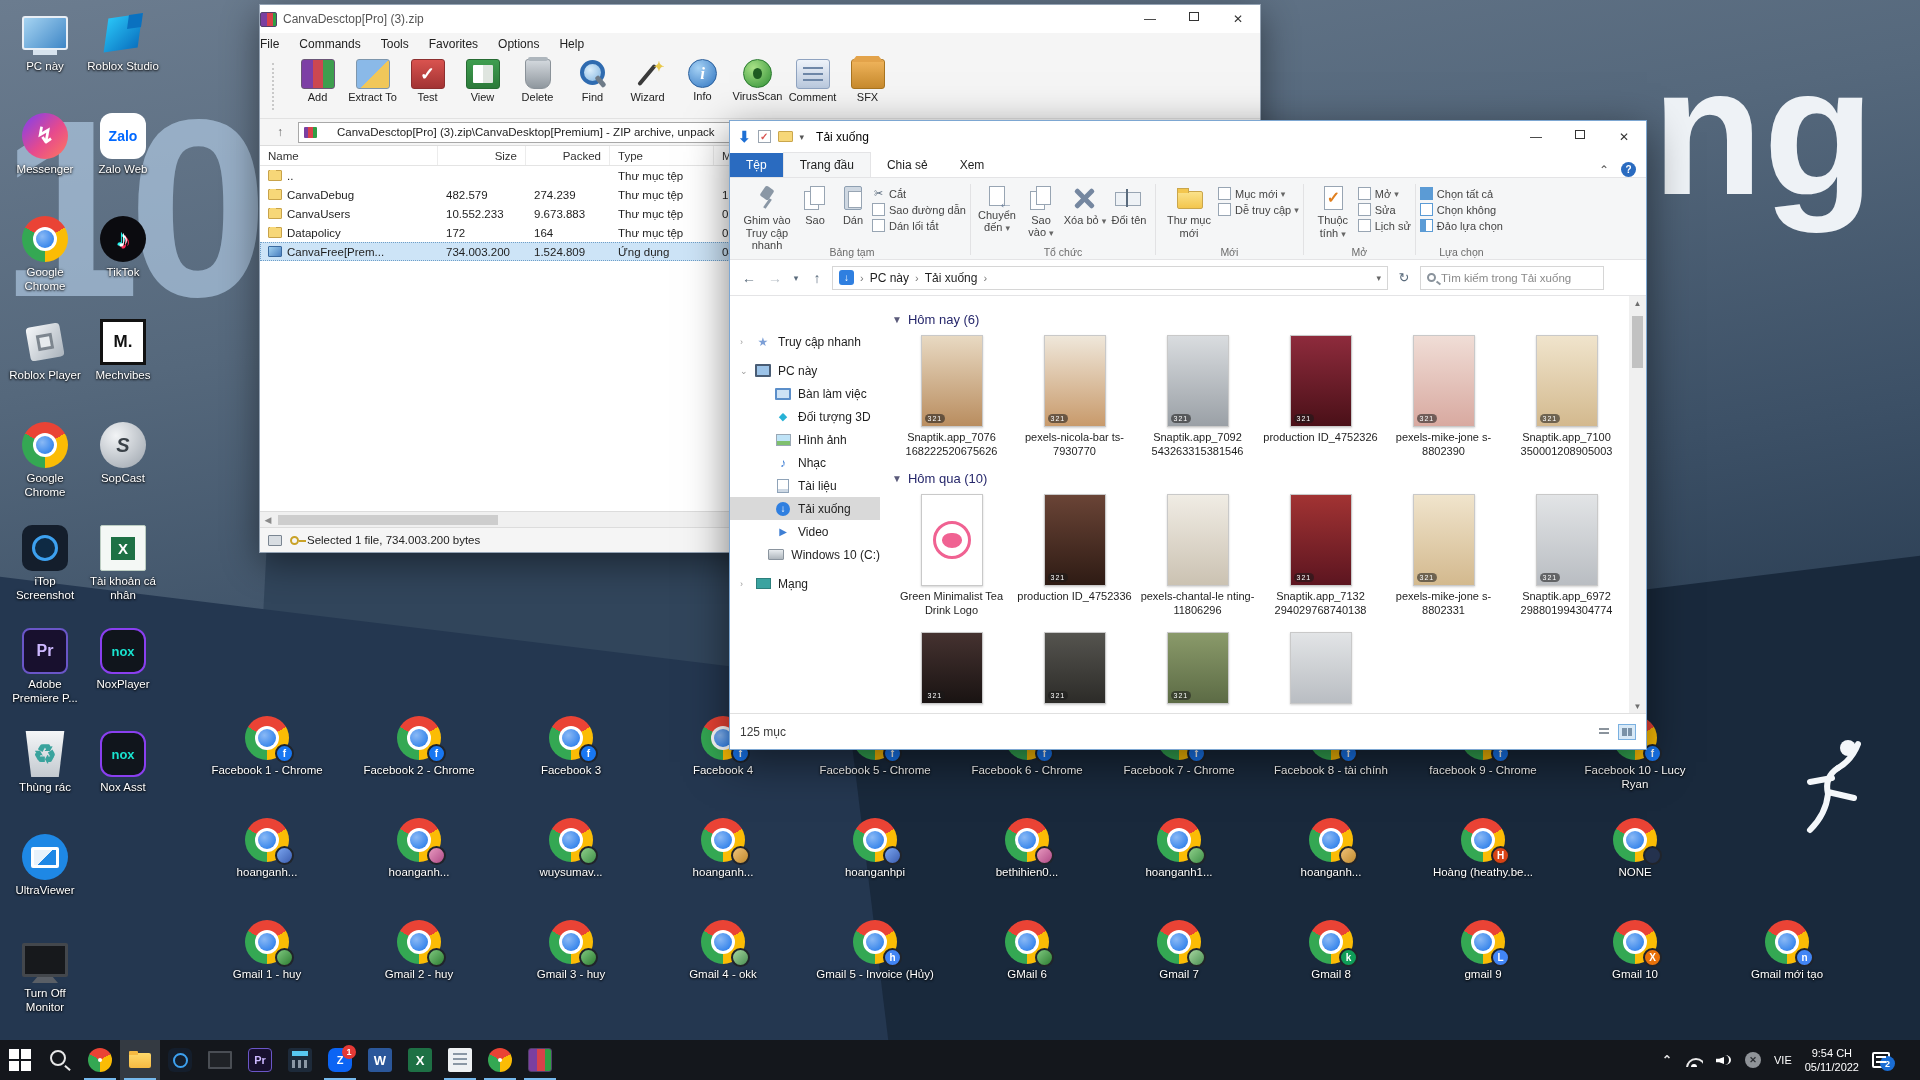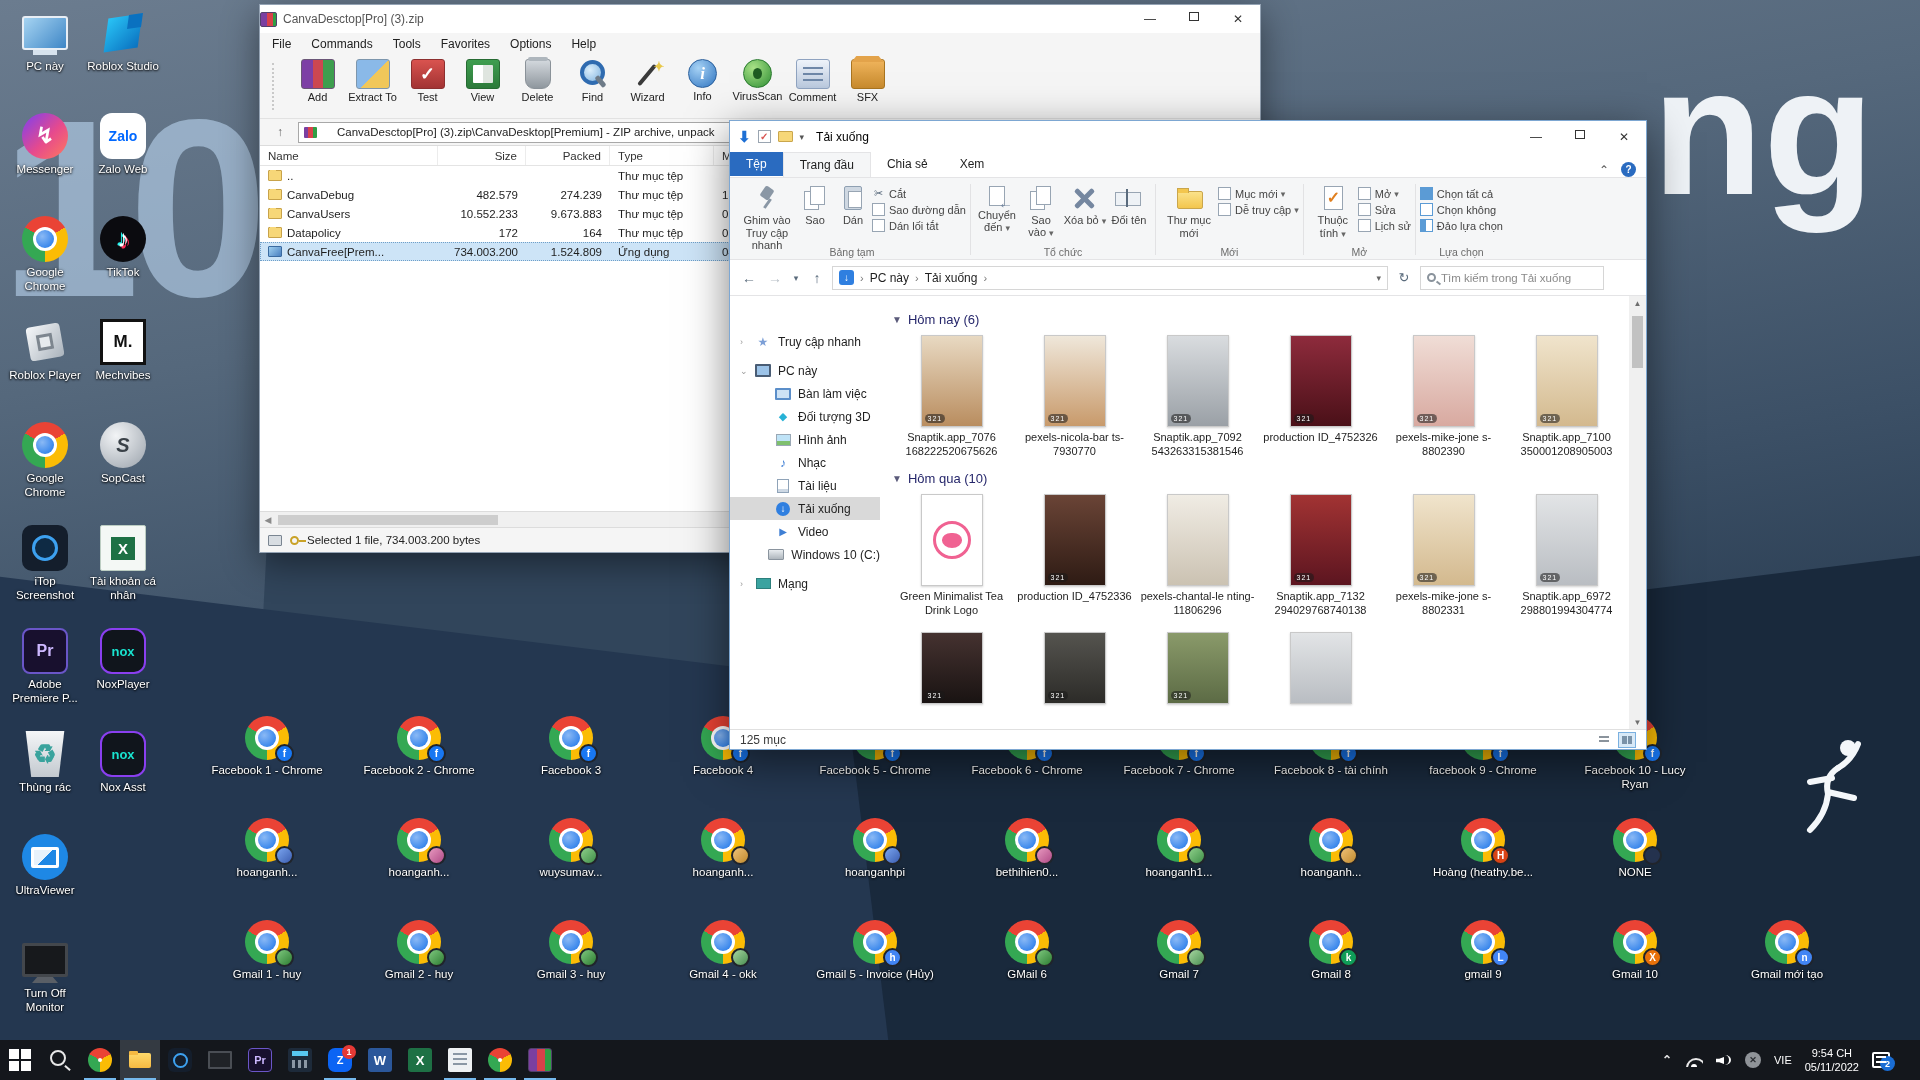--- a/index.html
+++ b/index.html
@@ -76,21 +76,21 @@
   .win{position:absolute;background:#f0f0f0}
   .capbtns{margin-left:auto;display:flex}
   .cap{width:44px;height:100%;display:flex;align-items:center;justify-content:center;color:#333}
   .cap .sq{width:10px;height:9px;border:1px solid #333}
   
   .winrar{left:259px;top:4px;width:1002px;height:549px;z-index:10;border:1px solid #94a3b4;
     box-shadow:0 10px 34px rgba(0,0,0,.45);display:flex;flex-direction:column;background:#f5f5f5}
   .wr-titlebar{height:28px;display:flex;align-items:center;gap:6px;background:#fff;color:#555}
   .wr-logo{width:17px;height:15px;border-radius:2px;border:1px solid #53406b;
     background:linear-gradient(90deg,#7b3fa0 0 6px,#d8414a 6px 12px,#2f9e44 12px)}
-  .wr-menubar{height:22px;display:flex;gap:20px;align-items:center;padding-left:12px;background:#f5f5f5;color:#222}
+  .wr-menubar{height:22px;display:flex;gap:20px;align-items:center;background:#f5f5f5;color:#222}
   .wr-toolbar{height:64px;display:flex;align-items:flex-start;padding:2px 0 0 30px;background:#f5f5f5;
     border-bottom:1px solid #e2e2e2;position:relative}
   .wr-toolbar::before{content:"";position:absolute;left:12px;top:8px;bottom:8px;border-left:2px dotted #c9c9c9}
   .wr-btn{width:55px;text-align:center;font-size:11px;color:#222;padding-top:2px}
   .wr-ic{width:34px;height:30px;margin:0 auto 2px;position:relative;border-radius:3px;display:block}
   .wr-ic::after{position:absolute;inset:0;display:flex;align-items:center;justify-content:center;color:#fff;font-weight:bold}
   .wr-ic[data-kind="add"]{background:linear-gradient(90deg,#7d3fa5 0 34%,#cc4750 34% 67%,#3d9e4e 67%);border:1px solid #6a5577}
   .wr-ic[data-kind="extract"]{background:linear-gradient(135deg,#8ab9e8 0 52%,#f0c75a 52%);border:1px solid #7d96ad}
   .wr-ic[data-kind="test"]{background:linear-gradient(180deg,#d9534f,#a23333);border:1px solid #8d2f2f}
   .wr-ic[data-kind="test"]::after{content:"✓";font-size:18px}
@@ -118,21 +118,21 @@
     padding:0 5px;overflow:hidden;white-space:nowrap;color:#222;font-size:11.5px}
   .wr-logo-sm{flex:0 0 13px;height:11px;border-radius:1px;background:linear-gradient(90deg,#7b3fa0 0 4px,#d8414a 4px 9px,#2f9e44 9px)}
   .wr-list{flex:1;background:#fff;border-top:1px solid #dcdcdc;overflow:hidden;position:relative}
   .wr-cols{display:grid;grid-template-columns:178px 88px 84px 104px 96px 1fr;height:20px;align-items:center;
     background:#fff;border-bottom:1px solid #e4e4e4;color:#333;font-size:11.5px}
   .wr-cols > div{padding:0 8px;border-right:1px solid #ececec;height:100%;display:flex;align-items:center}
   .wr-cols .num{justify-content:flex-end}
   .wr-row{display:grid;grid-template-columns:178px 88px 84px 104px 96px 1fr;height:19px;align-items:center;
     color:#1e1e1e;font-size:11.5px}
   .wr-row > div{padding:0 8px;overflow:hidden;white-space:nowrap}
-  .wr-row .num{text-align:right}
+  .wr-row .num{text-align:left}
   .wr-row[data-selected="true"]{background:#cde4f7;outline:1px dotted #6f9fc8;outline-offset:-1px}
   .fico{display:inline-block;width:14px;height:11px;margin-right:5px;vertical-align:-1px;position:relative;
     background:#f7d778;border:1px solid #c8a34a;border-radius:1px}
   .fico::before{content:"";position:absolute;top:-3px;left:0;width:6px;height:2px;background:#f7d778;border:1px solid #c8a34a;border-bottom:none}
   .fico[data-kind="app"]{background:linear-gradient(135deg,#9fd0f0,#4a7fc0);border-color:#3a6aa0}
   .fico[data-kind="app"]::before{display:none}
   .wr-hscroll{height:16px;background:#f0f0f0;display:flex;align-items:center;border-top:1px solid #dcdcdc}
   .harrow{width:16px;height:100%;display:flex;align-items:center;justify-content:center;color:#8a8a8a;font-size:9px}
   .hthumb{width:220px;height:10px;background:#cdcdcd;margin-left:2px}
   .wr-status{height:25px;display:flex;align-items:center;gap:8px;padding:0 8px;background:#f5f5f5;
@@ -252,21 +252,21 @@
   [data-tone="charcoal"]{background:linear-gradient(180deg,#55544f,#2c2b28)}
   [data-tone="green"]{background:linear-gradient(180deg,#8a9a6a,#5c6b45)}
   .logo-mark{display:none;position:absolute;inset:0;margin:auto;width:38px;height:38px;border:3px solid #f06292;border-radius:50%}
   .logo-mark::after{content:"";position:absolute;inset:0;margin:auto;width:20px;height:15px;background:#f06292;
     border-radius:45% 45% 50% 50%}
   [data-tone="logo"] .logo-mark{display:block}
   .vscroll{position:absolute;right:0;top:0;width:17px;bottom:0;background:#f0f0f0;display:flex;flex-direction:column;align-items:center}
   .varrow{height:14px;color:#6e6e6e;font-size:8px;display:flex;align-items:center}
   .vthumb{width:11px;height:52px;background:#c2c2c2;margin-top:6px}
   .vscroll .spacer{flex:1}
-  .ex-status{height:20px;display:flex;align-items:center;padding:0 10px;border-top:1px solid #e0e0e0;
+  .ex-status{height:36px;display:flex;align-items:center;padding:0 10px;border-top:1px solid #e0e0e0;
     background:#fff;color:#3b3b3b;font-size:12px}
   .view-ics{margin-left:auto;display:flex;gap:5px}
   .vic{width:18px;height:16px;border:1px solid transparent;position:relative}
   .vic.list::after{content:"";position:absolute;inset:3px;background:repeating-linear-gradient(180deg,#8a939c 0 2px,transparent 2px 4px)}
   .vic.thumbs{border-color:#7ab0e0;background:#d8e9f7}
   .vic.thumbs::after{content:"";position:absolute;inset:3px;background:linear-gradient(90deg,#7a92a8 45%,transparent 45% 55%,#7a92a8 55%)}
   
   .taskbar{position:absolute;left:0;bottom:0;width:1920px;height:40px;background:#14171c;display:flex;align-items:stretch;z-index:100}
   .tb-item{width:40px;display:flex;align-items:center;justify-content:center;position:relative;flex:0 0 auto}
   .tb-item[data-active="true"]{background:#343a42}
@@ -826,21 +826,21 @@
       <span class="ex-title">Tải xuống</span>
       <div class="capbtns">
         <div class="cap">—</div>
         <div class="cap">
             <span class="sq"></span>
           </div>
         <div class="cap">✕</div>
       </div>
     </div>
     <div class="ex-tabs">
-      <div style="display:flex;align-items:flex-start">
+      <div style="display:flex;align-items:center">
 
       <div class="tab" data-kind="file">Tệp</div>
           <div class="tab" data-active="true">Trang đầu</div>
           <div class="tab">Chia sẻ</div>
           <div class="tab">Xem</div>
         </div>
       <div class="tab-right">
         <span>⌃</span>
         <span class="help-ic">?</span>
       </div>

